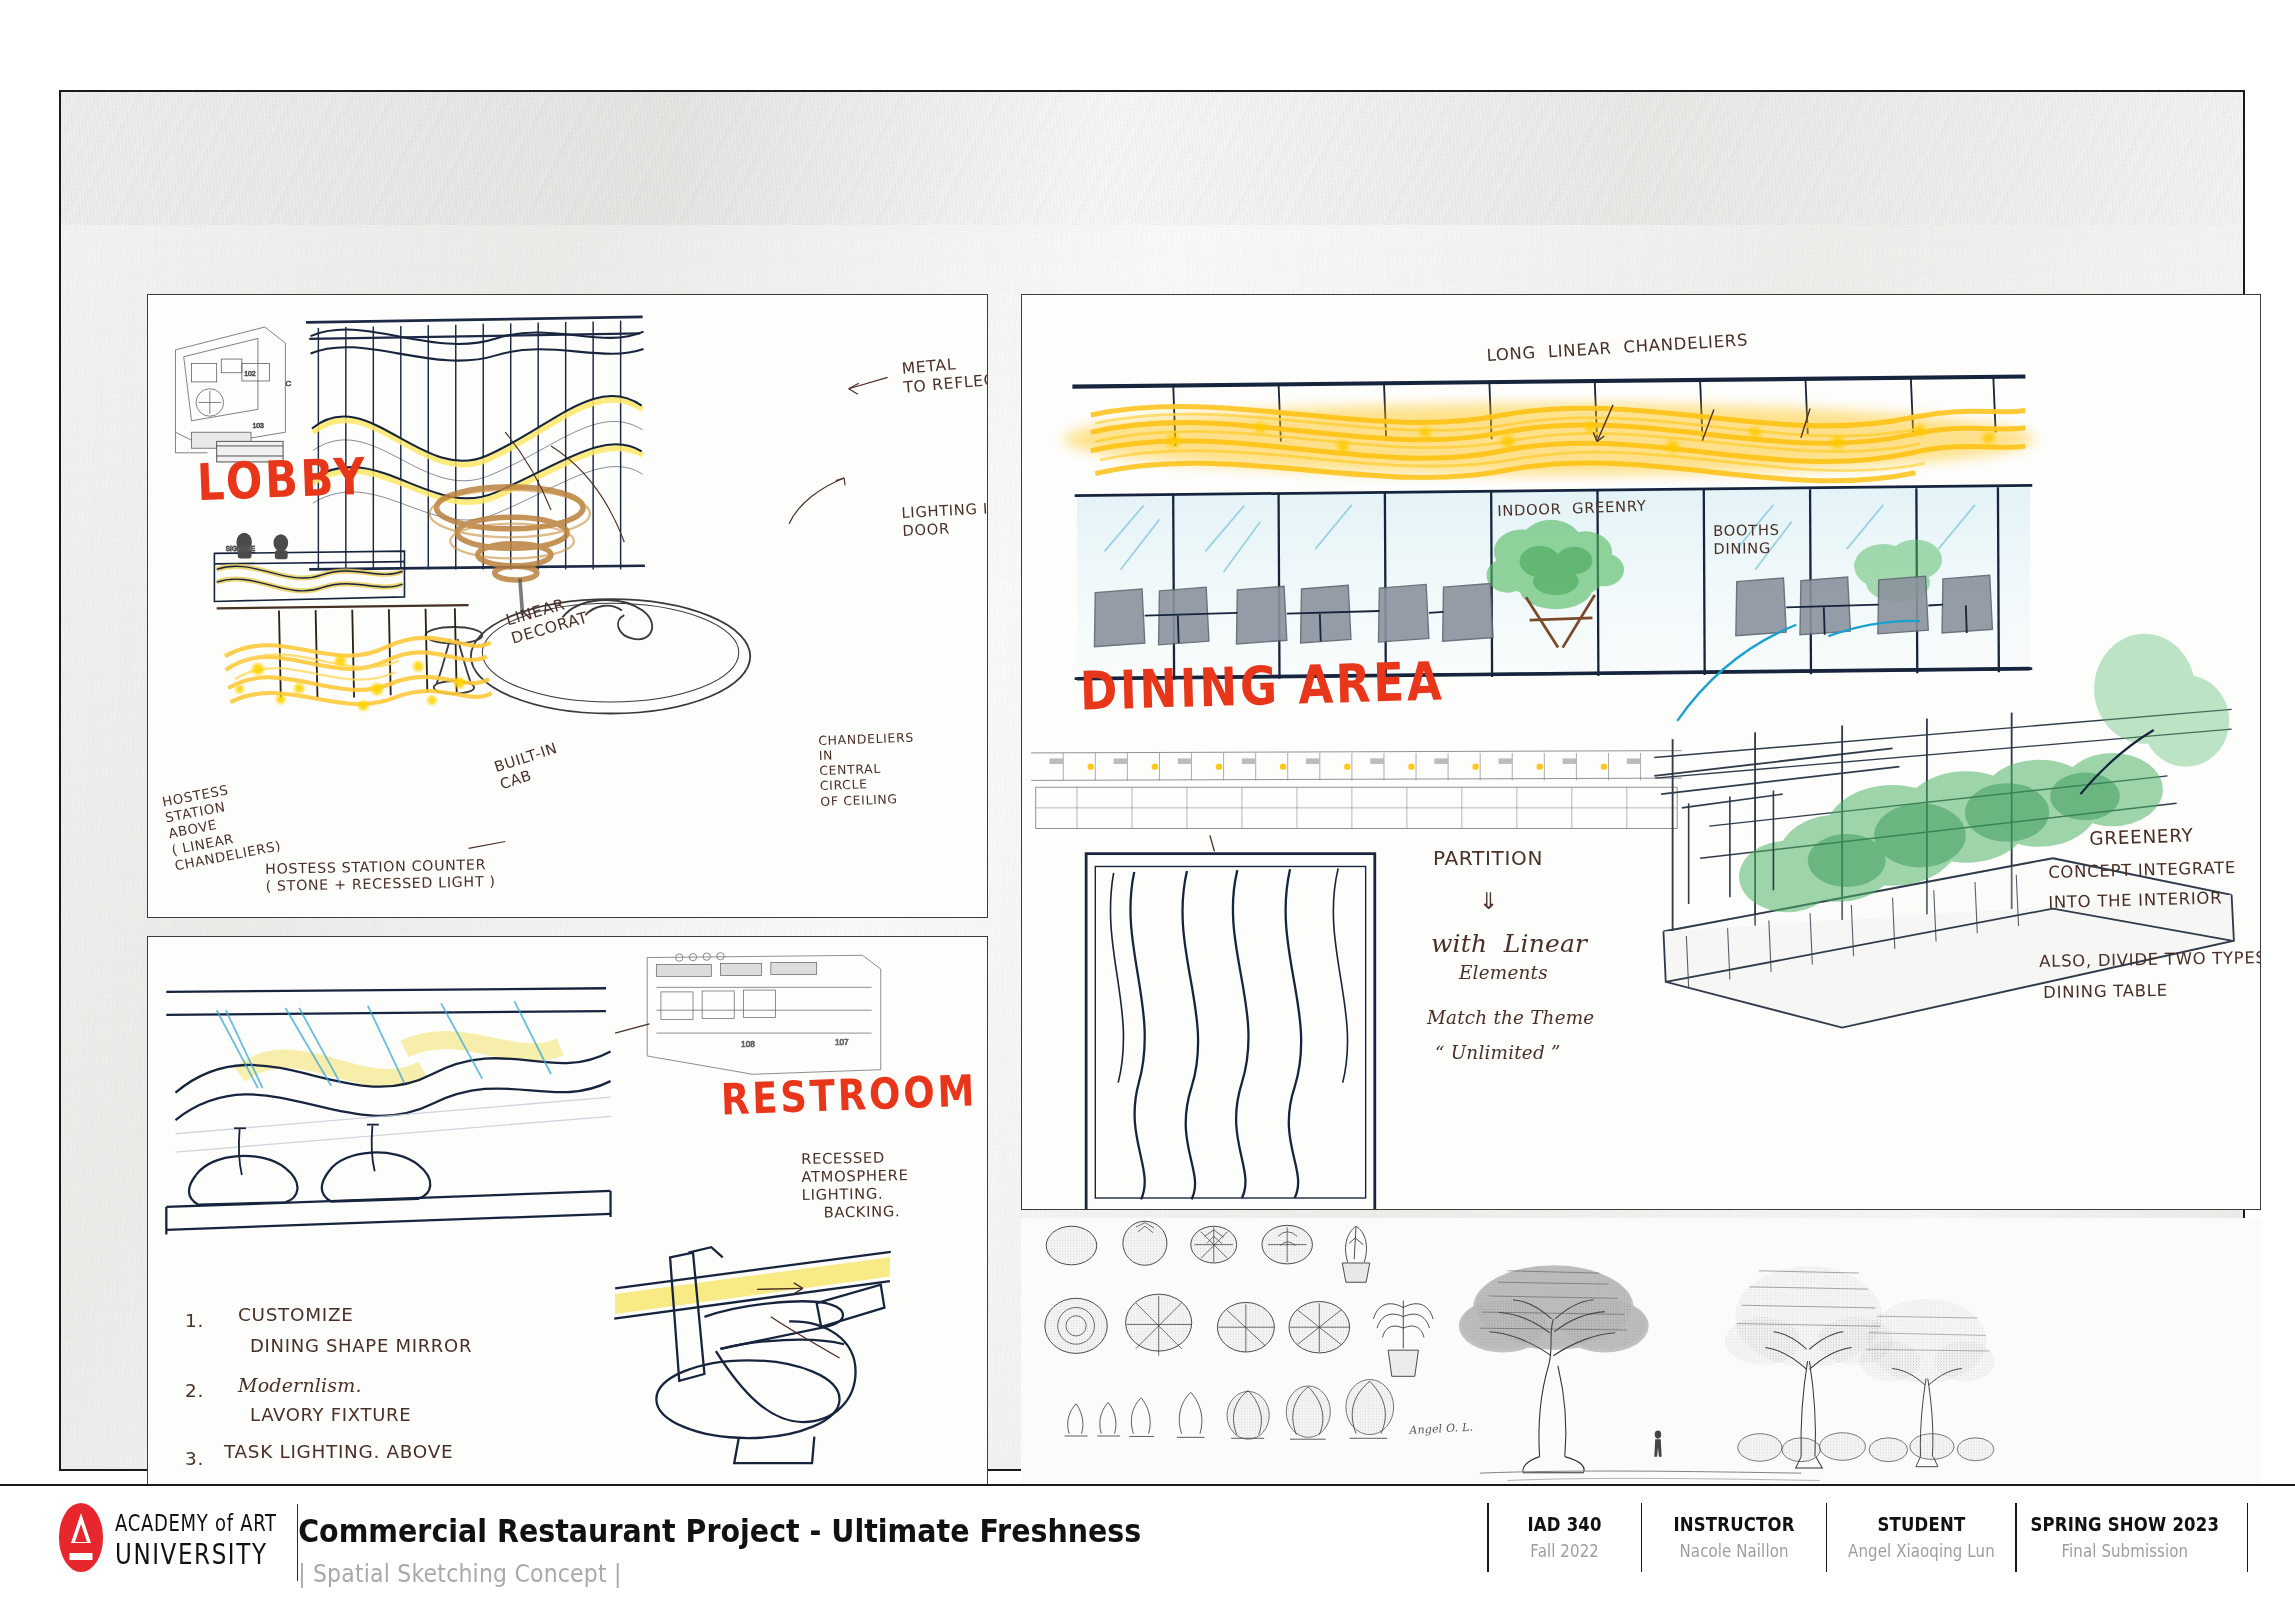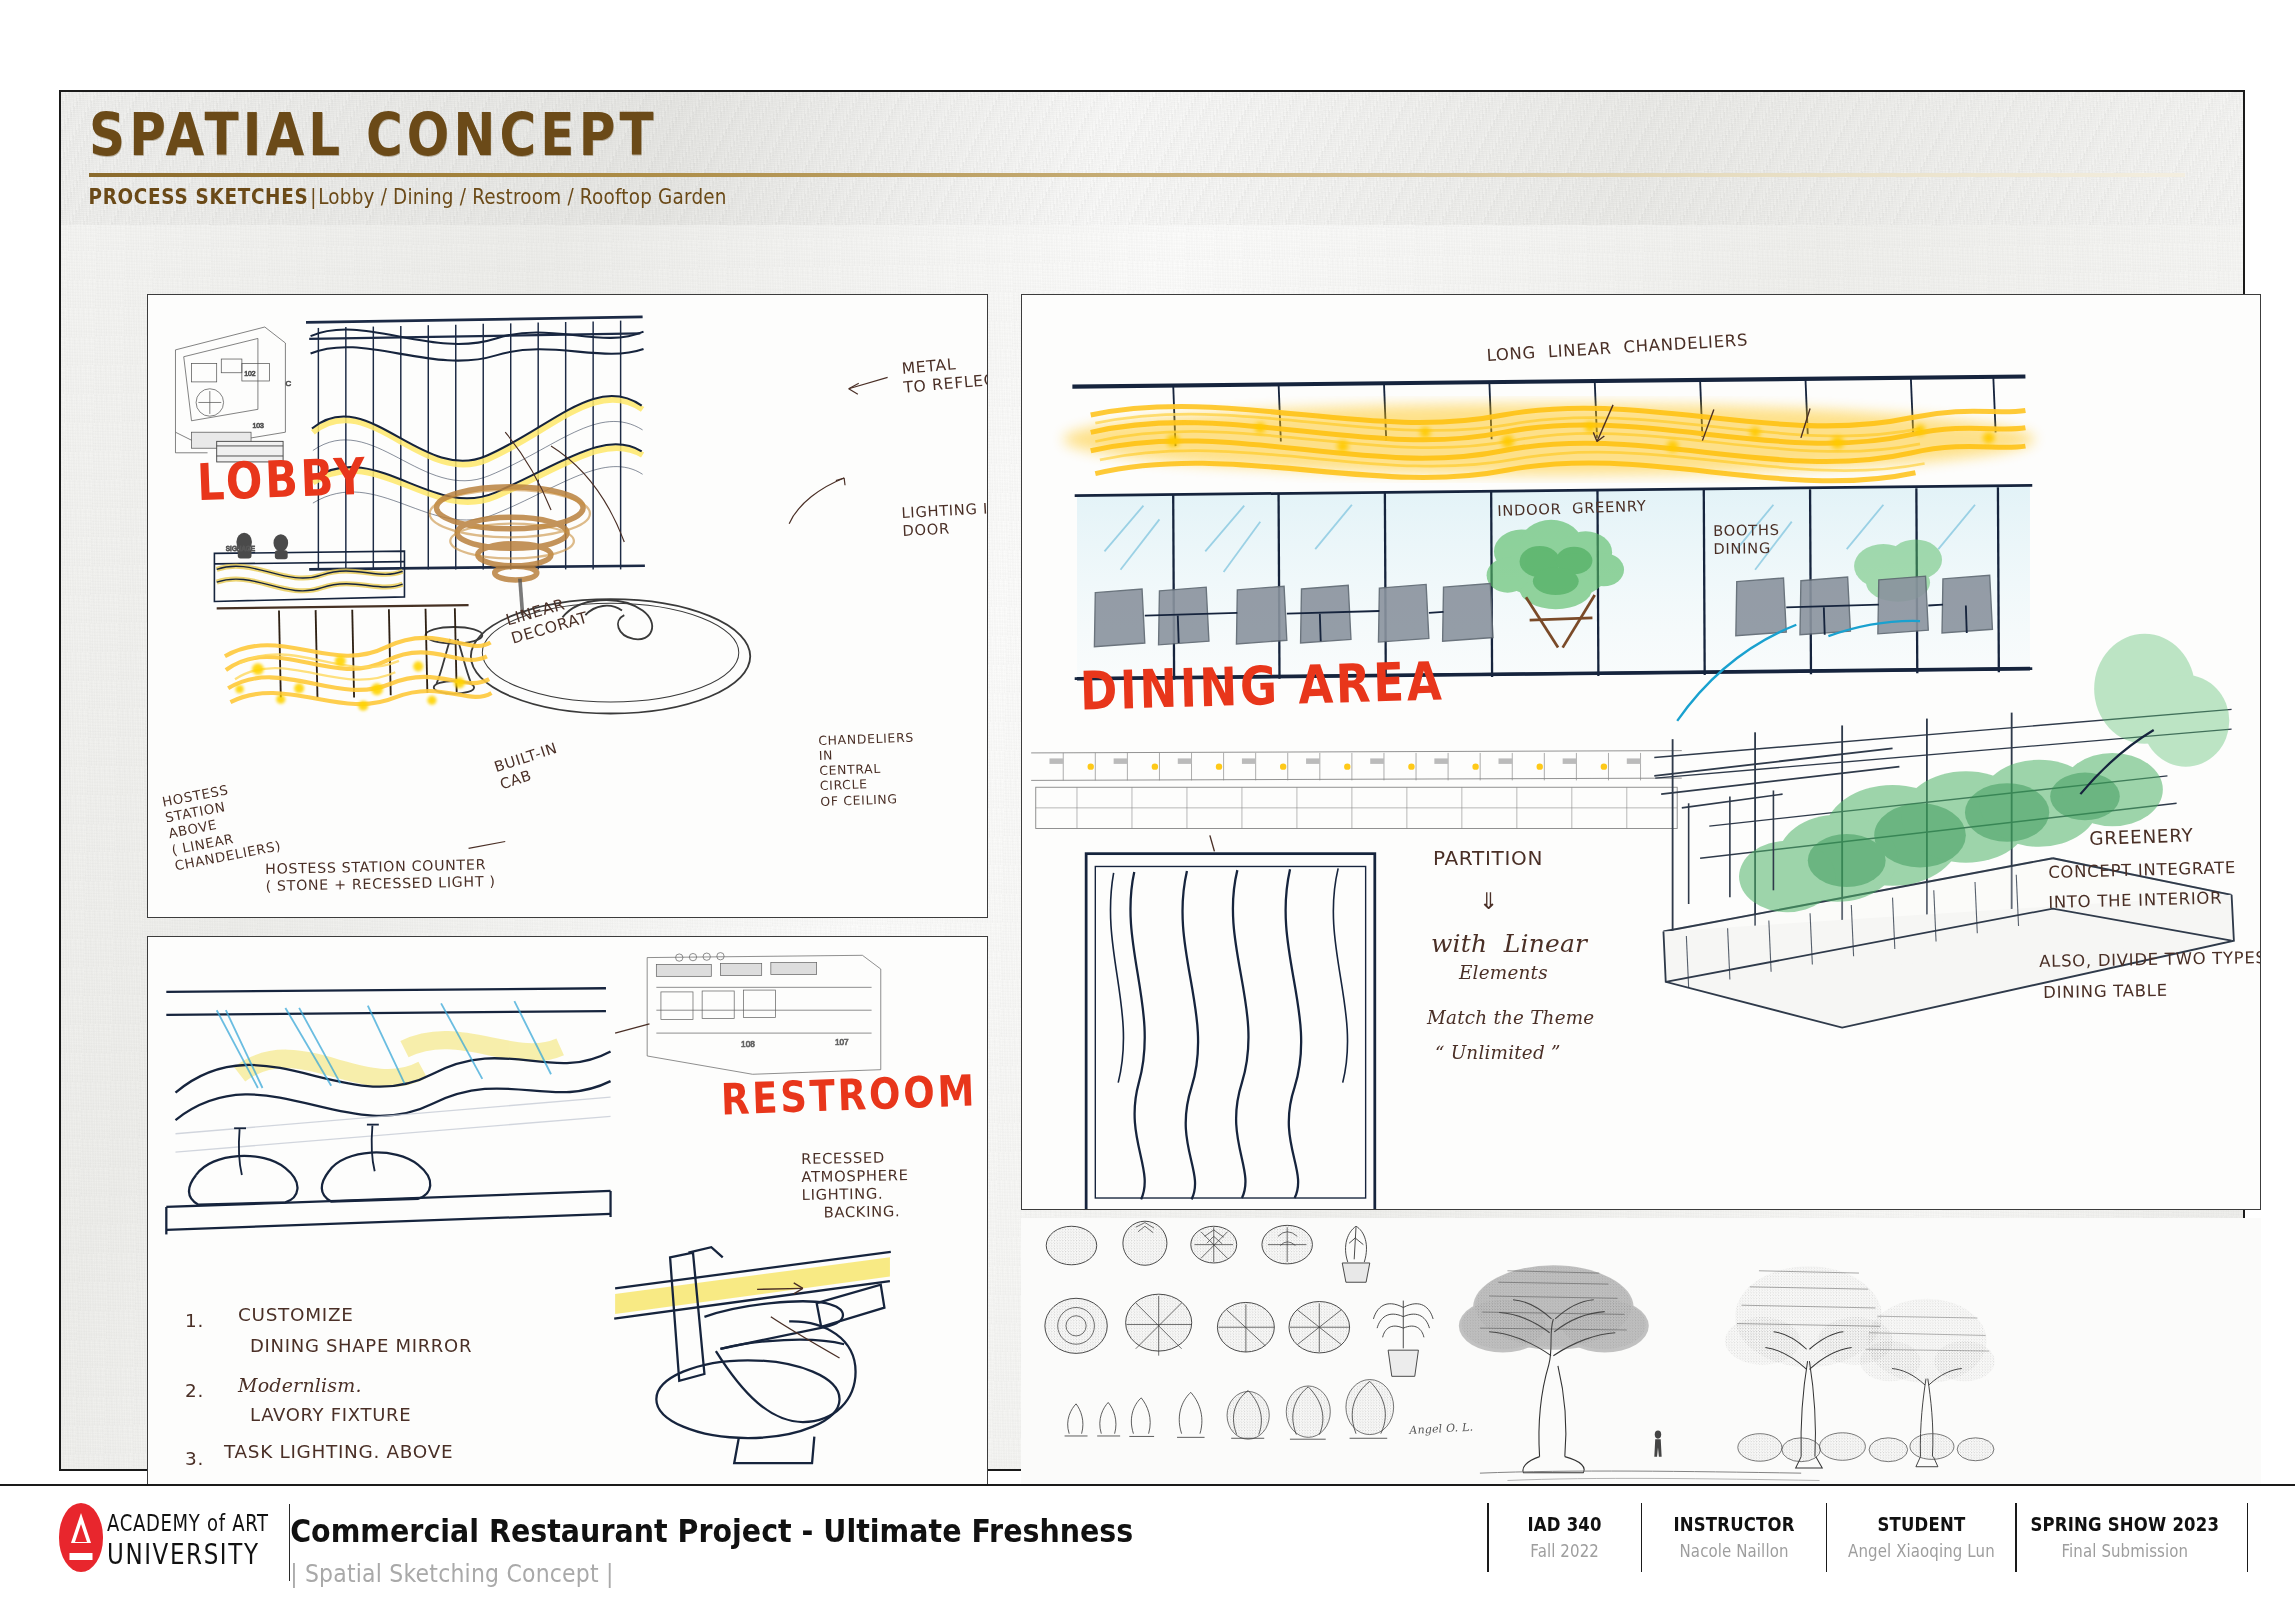--- a/index.html
+++ b/index.html
@@ -117,21 +117,21 @@
     left: 0; top: 1484px; width: 2307px; height: 135px;
     background: #ffffff;
   }
   .footer-rule {
     position:absolute; left:0; top:0; width:2307px; height:2.3px; background:#1a1a1a;
   }
   .footer-inner {
     position:absolute; left:59px; top:19px; right:59px; height: 92px;
     display:flex; align-items:flex-start;
   }
-  .logo-block { display:flex; align-items:center; gap: 4px; }
+  .logo-block { display:flex; align-items:center; gap: 12px; }
   .logo-mark {
     width: 44px; height: 69px; border-radius: 22px / 34px;
     background: #e8262d; position: relative; flex: none;
   }
   .logo-mark:before {
     content:""; position:absolute; left:50%; top:10px; transform:translateX(-50%);
     width:0; height:0; border-left: 10.6px solid transparent; border-right: 10.6px solid transparent;
     border-bottom: 30px solid #ffffff;
   }
   .logo-mark:after {
@@ -174,27 +174,20 @@
 </style>
 </head>
 <body>
 
 <div id="board">
 
   <div class="outer-frame">
     <div class="paper-texture-full"></div>
     <div class="paper-texture"></div>
 
-    <div class="header">
-      <div class="board-title">SPATIAL CONCEPT</div>
-      <div class="title-rule"></div>
-      <div class="subline">
-        <b>PROCESS SKETCHES</b><span class="sep">|</span><span class="rest">Lobby / Dining / Restroom / Rooftop Garden</span>
-      </div>
-    </div>
 
     <div class="panel" id="panel-lobby">
       <svg class="sketch-svg" viewBox="0 0 1832 1360" preserveAspectRatio="none">
         <defs>
           <linearGradient id="glow" x1="0" y1="0" x2="0" y2="1">
             <stop offset="0%" stop-color="#ffe14d" stop-opacity=".9"></stop>
             <stop offset="100%" stop-color="#ffc400" stop-opacity=".4"></stop>
           </linearGradient>
           <filter id="blur8">
               <feGaussianBlur stdDeviation="8"></feGaussianBlur>

